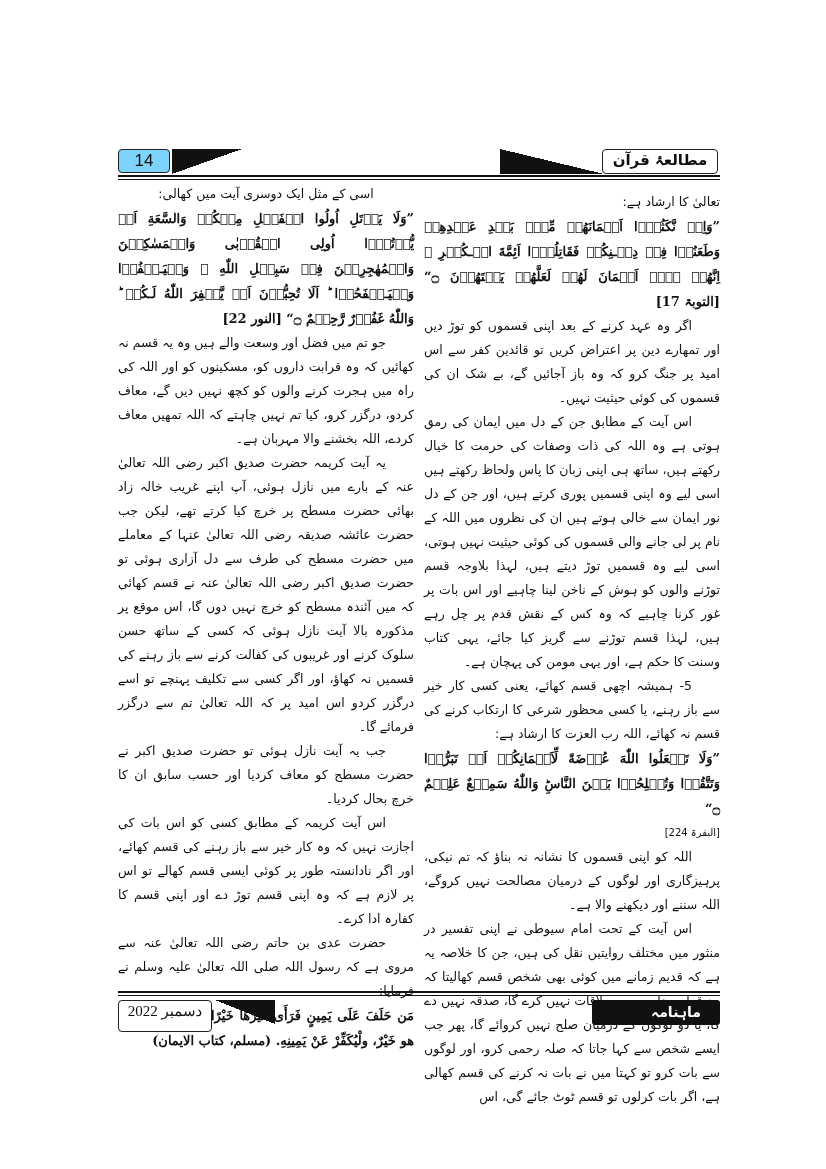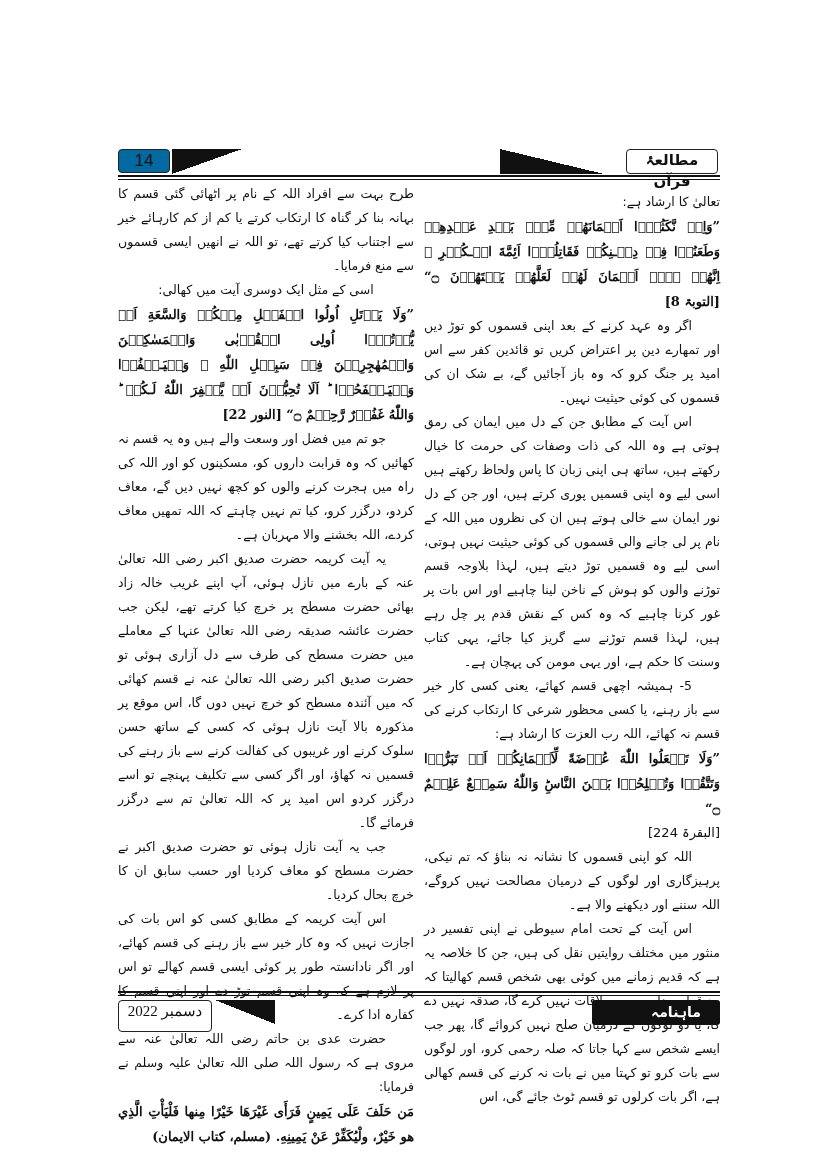--- a/index.html
+++ b/index.html
@@ -3,49 +3,49 @@
 <meta charset="utf-8">
 <style>
   * { box-sizing: border-box; margin: 0; padding: 0; }
   html, body { width: 826px; height: 1169px; background: #ffffff; }
   body { position: relative; font-family: "DejaVu Sans", sans-serif; color: #111; overflow: hidden; }
 
   
   .header { position: absolute; left: 118px; top: 146px; width: 600px; height: 30px; }
   .page-num-box {
     position: absolute; left: 0; top: 3px; width: 52px; height: 24px;
-    border: 1.5px solid #222; border-radius: 4px; background: #0369a1;
+    border: 1.5px solid #222; border-radius: 4px; background: #7dd3fc;
     font-family: "Liberation Sans", sans-serif; font-size: 17px; text-align: center; line-height: 21px; color: #111;
   }
   .tri-left2 { position: absolute; left: 54px; top: 3px; width: 70px; height: 25px;
     background: linear-gradient(to bottom right, #111 0%, #111 50%, transparent 50%); }
   .tri-right2 { position: absolute; left: 382px; top: 3px; width: 104px; height: 25px;
     background: linear-gradient(to bottom left, transparent 50%, #111 50%); }
   .journal-box {
-    position: absolute; right: 0; top: 3px; width: 92px; height: 25px;
+    position: absolute; right: 0; top: 3px; width: 116px; height: 25px;
     border: 1.5px solid #222; border-radius: 4px; background: #fff;
     font-family: "DejaVu Sans", sans-serif; font-weight: bold; font-size: 15px; text-align: center; line-height: 21px;
     direction: rtl;
   }
   .rule-double { position: absolute; left: 118px; width: 602px; height: 5px; border-top: 2px solid #111; border-bottom: 1px solid #111; }
   .rule-top { top: 175px; }
   .rule-bottom { top: 991px; }
 
   
   .columns { position: absolute; left: 118px; top: 182px; width: 602px; height: 800px; direction: rtl; }
   .col { position: absolute; top: 0; width: 296px; height: 100%; direction: rtl; text-align: justify; }
   .col-right { right: 0; margin-top: 8px; }
   .col-left { left: 0; }
   .col p {
     font-family: "DejaVu Sans", sans-serif; font-size: 12.5px; line-height: 24px; color: #111;
     text-align: justify; margin: 0;
   }
   .col p.indent { text-indent: 28px; }
   .col p.arabic { font-family: "DejaVu Serif", serif; font-weight: bold; font-size: 13px; line-height: 25px; }
-  .col p.ref { font-size: 13px; }
+  .col p.ref { font-size: 10px; }
   .col p.center { text-align: center; }
 
   
   .footer { position: absolute; left: 118px; top: 998px; width: 602px; height: 30px; }
   .date-box {
     position: absolute; left: 0; top: 2px; width: 94px; height: 32px;
     border: 1.5px solid #222; border-radius: 4px; background: #fff;
     font-family: "Liberation Serif", serif; font-size: 15px; text-align: center; line-height: 21px; direction: rtl;
   }
   .tri-foot { position: absolute; left: 97px; top: 2px; width: 60px; height: 24px;
@@ -65,32 +65,31 @@
   <div class="page-num-box">14</div>
   <div class="tri-left2"></div>
   <div class="tri-right2"></div>
   <div class="journal-box">مطالعۂ قرآن</div>
 </div>
 <div class="rule-double rule-top"></div>
 
 <div class="columns">
   <div class="col col-right">
     <p>تعالیٰ کا ارشاد ہے:</p>
-    <p class="arabic">”وَاِنۡ نَّكَثُوۡۤا اَيۡمَانَهُمۡ مِّنۡۢ بَعۡدِ عَهۡدِهِمۡ وَطَعَنُوۡا فِىۡ دِيۡـنِكُمۡ فَقَاتِلُوۡۤا اَئِمَّةَ الۡـكُفۡرِ‌ ۙ اِنَّهُمۡ لَاۤ اَيۡمَانَ لَهُمۡ لَعَلَّهُمۡ يَنۡتَهُوۡنَ ۝“ [التوبۃ 8]</p>
+    <p class="arabic">”وَاِنۡ نَّكَثُوۡۤا اَيۡمَانَهُمۡ مِّنۡۢ بَعۡدِ عَهۡدِهِمۡ وَطَعَنُوۡا فِىۡ دِيۡـنِكُمۡ فَقَاتِلُوۡۤا اَئِمَّةَ الۡـكُفۡرِ‌ ۙ اِنَّهُمۡ لَاۤ اَيۡمَانَ لَهُمۡ لَعَلَّهُمۡ يَنۡتَهُوۡنَ ۝“ [التوبۃ 17]</p>
     <p class="indent">اگر وہ عہد کرنے کے بعد اپنی قسموں کو توڑ دیں اور تمھارے دین پر اعتراض کریں تو قائدین کفر سے اس امید پر جنگ کرو کہ وہ باز آجائیں گے، بے شک ان کی قسموں کی کوئی حیثیت نہیں۔</p>
     <p class="indent">اس آیت کے مطابق جن کے دل میں ایمان کی رمق ہوتی ہے وہ اللہ کی ذات وصفات کی حرمت کا خیال رکھتے ہیں، ساتھ ہی اپنی زبان کا پاس ولحاظ رکھتے ہیں اسی لیے وہ اپنی قسمیں پوری کرتے ہیں، اور جن کے دل نور ایمان سے خالی ہوتے ہیں ان کی نظروں میں اللہ کے نام پر لی جانے والی قسموں کی کوئی حیثیت نہیں ہوتی، اسی لیے وہ قسمیں توڑ دیتے ہیں، لہذا بلاوجہ قسم توڑنے والوں کو ہوش کے ناخن لینا چاہیے اور اس بات پر غور کرنا چاہیے کہ وہ کس کے نقش قدم پر چل رہے ہیں، لہذا قسم توڑنے سے گریز کیا جائے، یہی کتاب وسنت کا حکم ہے، اور یہی مومن کی پہچان ہے۔</p>
     <p class="indent">5- ہمیشہ اچھی قسم کھائے، یعنی کسی کار خیر سے باز رہنے، یا کسی محظور شرعی کا ارتکاب کرنے کی قسم نہ کھائے، اللہ رب العزت کا ارشاد ہے:</p>
     <p class="arabic">”وَلَا تَجۡعَلُوا اللّٰهَ عُرۡضَةً لِّاَيۡمَانِكُمۡ اَنۡ تَبَرُّوۡا وَتَتَّقُوۡا وَتُصۡلِحُوۡا بَيۡنَ النَّاسِ‌ؕ وَاللّٰهُ سَمِيۡعٌ عَلِيۡمٌ ۝“</p>
     <p class="ref">[البقرۃ 224]</p>
     <p class="indent">اللہ کو اپنی قسموں کا نشانہ نہ بناؤ کہ تم نیکی، پرہیزگاری اور لوگوں کے درمیان مصالحت نہیں کروگے، اللہ سننے اور دیکھنے والا ہے۔</p>
     <p class="indent">اس آیت کے تحت امام سیوطی نے اپنی تفسیر در منثور میں مختلف روایتیں نقل کی ہیں، جن کا خلاصہ یہ ہے کہ قدیم زمانے میں کوئی بھی شخص قسم کھالیتا کہ وہ قرابت داروں سے ملاقات نہیں کرے گا، صدقہ نہیں دے گا، یا دو لوگوں کے درمیان صلح نہیں کروائے گا، پھر جب ایسے شخص سے کہا جاتا کہ صلہ رحمی کرو، اور لوگوں سے بات کرو تو کہتا میں نے بات نہ کرنے کی قسم کھالی ہے، اگر بات کرلوں تو قسم ٹوٹ جائے گی، اس</p>
   </div>
 
   <div class="col col-left">
-    <p>طرح بہت سے افراد اللہ کے نام پر اٹھائی گئی قسم کا بہانہ بنا کر گناہ کا ارتکاب کرتے یا کم از کم کارہائے خیر سے اجتناب کیا کرتے تھے، تو اللہ نے انھیں ایسی قسموں سے منع فرمایا۔</p>
     <p class="center">اسی کے مثل ایک دوسری آیت میں کھالی:</p>
     <p class="arabic">”وَلَا يَاۡتَلِ اُولُوا الۡفَضۡلِ مِنۡكُمۡ وَالسَّعَةِ اَنۡ يُّؤۡتُوۡۤا اُولِى الۡقُرۡبٰى وَالۡمَسٰكِيۡنَ وَالۡمُهٰجِرِيۡنَ فِىۡ سَبِيۡلِ اللّٰهِ‌‌ ۖ وَلۡيَـعۡفُوۡا وَلۡيَـصۡفَحُوۡا‌ ؕ اَلَا تُحِبُّوۡنَ اَنۡ يَّغۡفِرَ اللّٰهُ لَـكُمۡ‌ ؕ وَاللّٰهُ غَفُوۡرٌ رَّحِيۡمٌ ۝“ [النور 22]</p>
     <p class="indent">جو تم میں فضل اور وسعت والے ہیں وہ یہ قسم نہ کھائیں کہ وہ قرابت داروں کو، مسکینوں کو اور اللہ کی راہ میں ہجرت کرنے والوں کو کچھ نہیں دیں گے، معاف کردو، درگزر کرو، کیا تم نہیں چاہتے کہ اللہ تمھیں معاف کردے، اللہ بخشنے والا مہربان ہے۔</p>
     <p class="indent">یہ آیت کریمہ حضرت صدیق اکبر رضی اللہ تعالیٰ عنہ کے بارے میں نازل ہوئی، آپ اپنے غریب خالہ زاد بھائی حضرت مسطح پر خرچ کیا کرتے تھے، لیکن جب حضرت عائشہ صدیقہ رضی اللہ تعالیٰ عنہا کے معاملے میں حضرت مسطح کی طرف سے دل آزاری ہوئی تو حضرت صدیق اکبر رضی اللہ تعالیٰ عنہ نے قسم کھائی کہ میں آئندہ مسطح کو خرچ نہیں دوں گا، اس موقع پر مذکورہ بالا آیت نازل ہوئی کہ کسی کے ساتھ حسن سلوک کرنے اور غریبوں کی کفالت کرنے سے باز رہنے کی قسمیں نہ کھاؤ، اور اگر کسی سے تکلیف پہنچے تو اسے درگزر کردو اس امید پر کہ اللہ تعالیٰ تم سے درگزر فرمائے گا۔</p>
     <p class="indent">جب یہ آیت نازل ہوئی تو حضرت صدیق اکبر نے حضرت مسطح کو معاف کردیا اور حسب سابق ان کا خرچ بحال کردیا۔</p>
     <p class="indent">اس آیت کریمہ کے مطابق کسی کو اس بات کی اجازت نہیں کہ وہ کار خیر سے باز رہنے کی قسم کھائے، اور اگر نادانستہ طور پر کوئی ایسی قسم کھالے تو اس پر لازم ہے کہ وہ اپنی قسم توڑ دے اور اپنی قسم کا کفارہ ادا کرے۔</p>
     <p class="indent">حضرت عدی بن حاتم رضی اللہ تعالیٰ عنہ سے مروی ہے کہ رسول اللہ صلی اللہ تعالیٰ علیہ وسلم نے فرمایا:</p>
     <p class="arabic">مَن حَلَفَ عَلَى يَمِينٍ فَرَأَى غَيْرَهَا خَيْرًا مِنها فَلْيَأْتِ الَّذِي هو خَيْرٌ، ولْيُكَفِّرْ عَنْ يَمِينِهِ. (مسلم، کتاب الایمان)</p>
   </div>
 </div>

